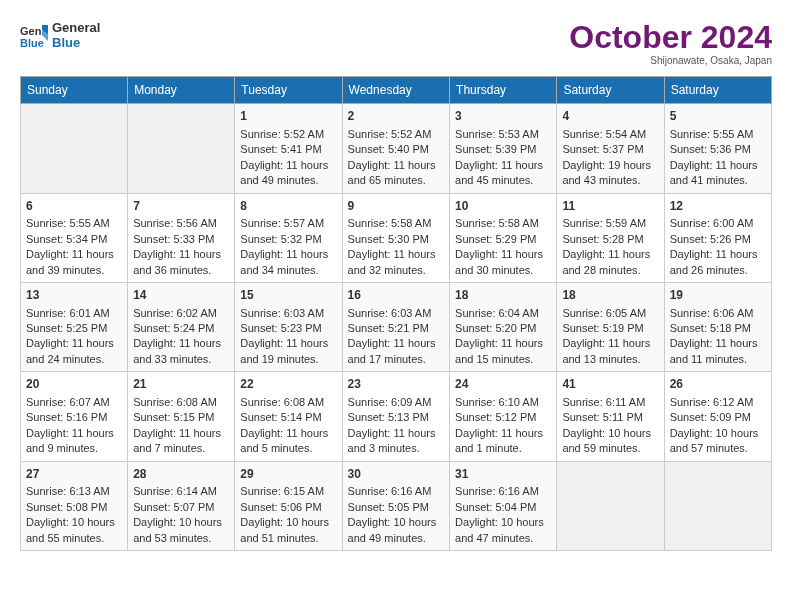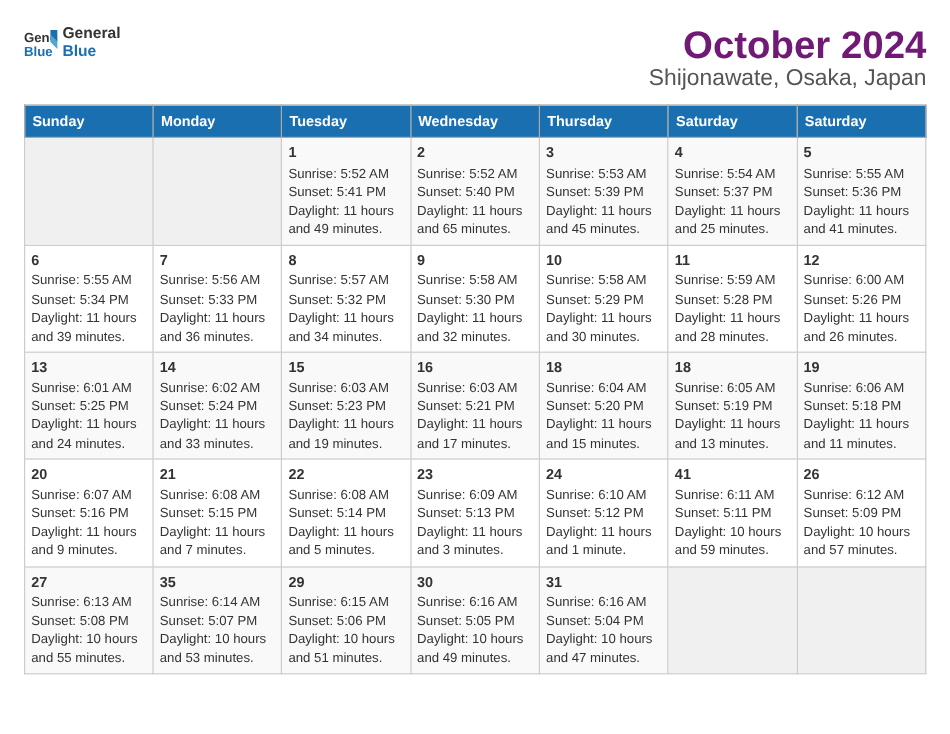--- a/index.html
+++ b/index.html
@@ -28,35 +28,35 @@
     .title-block {
       text-align: right;
     }
     .month-title {
       font-size: 32px;
       font-weight: bold;
       color: #701a75;
       line-height: 1.1;
     }
     .subtitle {
-      font-size: 19px;
+      font-size: 10px;
       color: #555;
     }
     table {
       width: 100%;
       border-collapse: collapse;
       font-size: 11px;
     }
     thead tr th {
       background-color: #1a6fb0;
       color: #fff;
       text-align: left;
       padding: 6px 6px;
       font-size: 12px;
-      font-weight: bold;
+      font-weight: normal;
       border: 1px solid #aaa;
       margin-left: 17px;
     }
     tbody tr td {
       border: 1px solid #ccc;
       vertical-align: top;
       padding: 4px 5px;
       height: 80px;
       width: 108px;
       background: #fff;
@@ -129,21 +129,21 @@
         <td>
           <span class="day-num">3</span>
           <div>Sunrise: 5:53 AM</div>
           <div>Sunset: 5:39 PM</div>
           <div>Daylight: 11 hours and 45 minutes.</div>
         </td>
         <td>
           <span class="day-num">4</span>
           <div>Sunrise: 5:54 AM</div>
           <div>Sunset: 5:37 PM</div>
-          <div>Daylight: 11 hours and 25 minutes.</div>
+          <div>Daylight: 19 hours and 43 minutes.</div>
         </td>
         <td>
           <span class="day-num">5</span>
           <div>Sunrise: 5:55 AM</div>
           <div>Sunset: 5:36 PM</div>
           <div>Daylight: 11 hours and 41 minutes.</div>
         </td>
       </tr>
       <tr>
         <td>
@@ -278,21 +278,21 @@
         </td>
       </tr>
       <tr>
         <td>
           <span class="day-num">27</span>
           <div>Sunrise: 6:13 AM</div>
           <div>Sunset: 5:08 PM</div>
           <div>Daylight: 10 hours and 55 minutes.</div>
         </td>
         <td>
-          <span class="day-num">35</span>
+          <span class="day-num">28</span>
           <div>Sunrise: 6:14 AM</div>
           <div>Sunset: 5:07 PM</div>
           <div>Daylight: 10 hours and 53 minutes.</div>
         </td>
         <td>
           <span class="day-num">29</span>
           <div>Sunrise: 6:15 AM</div>
           <div>Sunset: 5:06 PM</div>
           <div>Daylight: 10 hours and 51 minutes.</div>
         </td>

